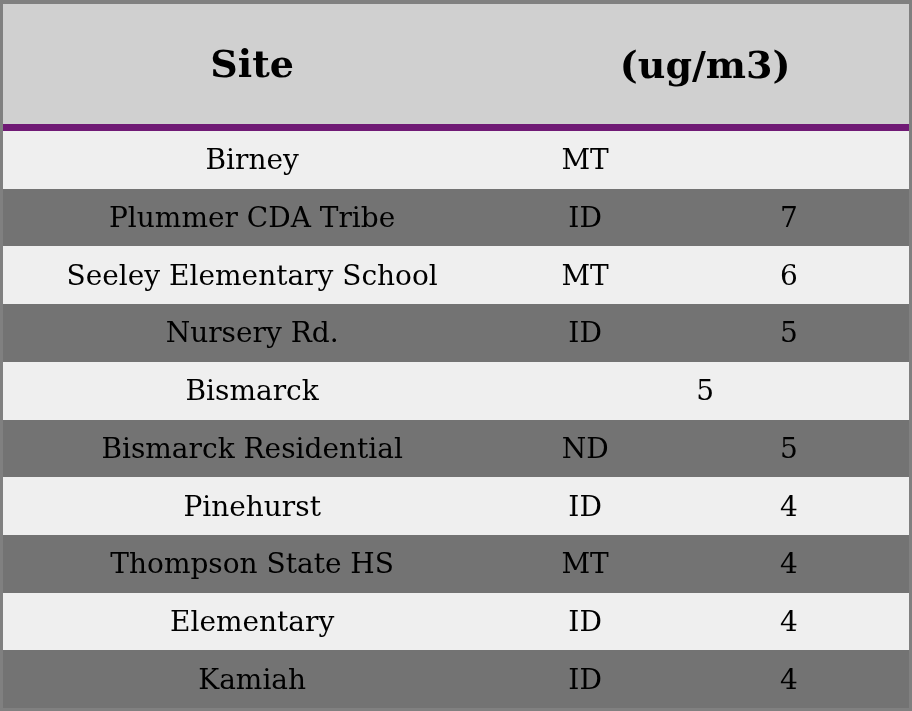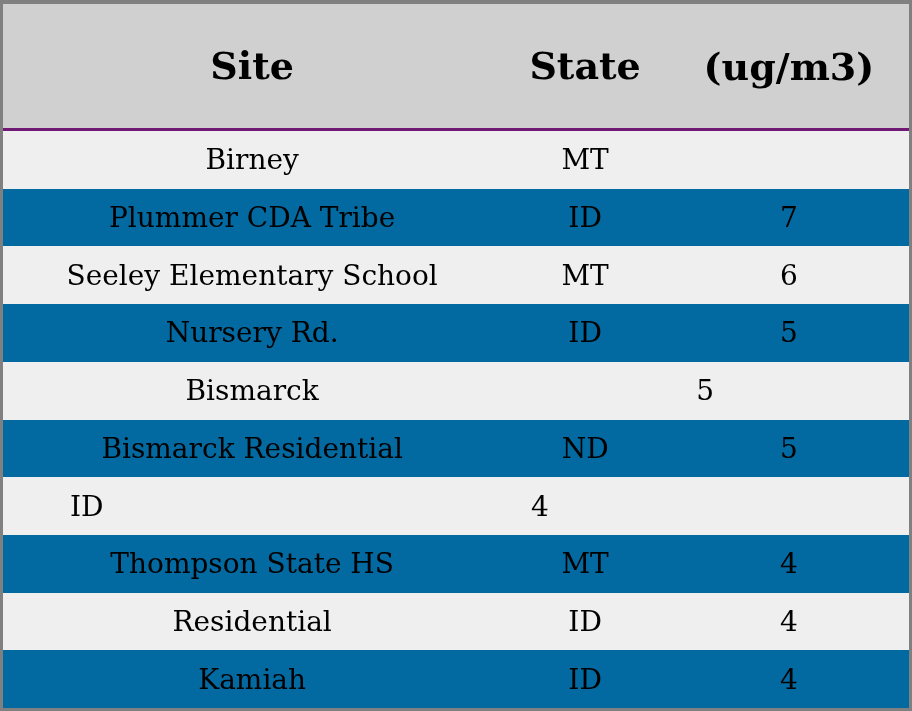--- a/index.html
+++ b/index.html
@@ -15,35 +15,35 @@
     flex-direction: column;
     background: #ffffff;
     color: #000000;
     font-family: "DejaVu Serif", "Liberation Serif", serif;
   }
 
   .header-row {
     box-sizing: border-box;
     flex: 0 0 127px;
     background: #d0d0d0;
-    border-bottom: 3px solid #701a75;
+    border-bottom: 7px solid #701a75;
     display: flex;
   }
 
   .rows {
     flex: 1 1 auto;
     display: flex;
     flex-direction: column;
     border-radius: 10px;
   }
 
   .row {
     flex: 1 1 0;
     display: flex;
-    background: #0369a1;
+    background: #737373;
   }
   .row:nth-child(odd) { background: #efefef; }
 
   .cell {
     display: flex;
     align-items: center;
     justify-content: center;
     text-align: center;
     overflow: hidden;
   }
@@ -61,21 +61,20 @@
   .hdr-multiline { display: block; }
   .hdr-line { display: block; text-align: center; line-height: 37px; }
 </style>
 </head>
 <body>
 
 <div class="aq-table">
 
   <div class="header-row">
     <div class="cell col-site">Site</div>
-    <div class="cell col-state">State</div>
     <div class="cell col-pm">
       <span class="hdr-multiline">
         <span class="hdr-line">(ug/m3)</span>
       </span>
     </div>
   </div>
 
   <div class="rows">
 
     <div class="row">
@@ -106,32 +105,33 @@
       <div class="cell col-pm">5</div>
     </div>
 
     <div class="row">
       <div class="cell col-site">Bismarck Residential</div>
       <div class="cell col-state">ND</div>
       <div class="cell col-pm">5</div>
     </div>
 
     <div class="row">
+      <div class="cell col-site">Pinehurst</div>
       <div class="cell col-state">ID</div>
       <div class="cell col-pm">4</div>
     </div>
 
     <div class="row">
       <div class="cell col-site">Thompson State HS</div>
       <div class="cell col-state">MT</div>
       <div class="cell col-pm">4</div>
     </div>
 
     <div class="row">
-      <div class="cell col-site">Residential</div>
+      <div class="cell col-site">Elementary</div>
       <div class="cell col-state">ID</div>
       <div class="cell col-pm">4</div>
     </div>
 
     <div class="row">
       <div class="cell col-site">Kamiah</div>
       <div class="cell col-state">ID</div>
       <div class="cell col-pm">4</div>
     </div>
 

